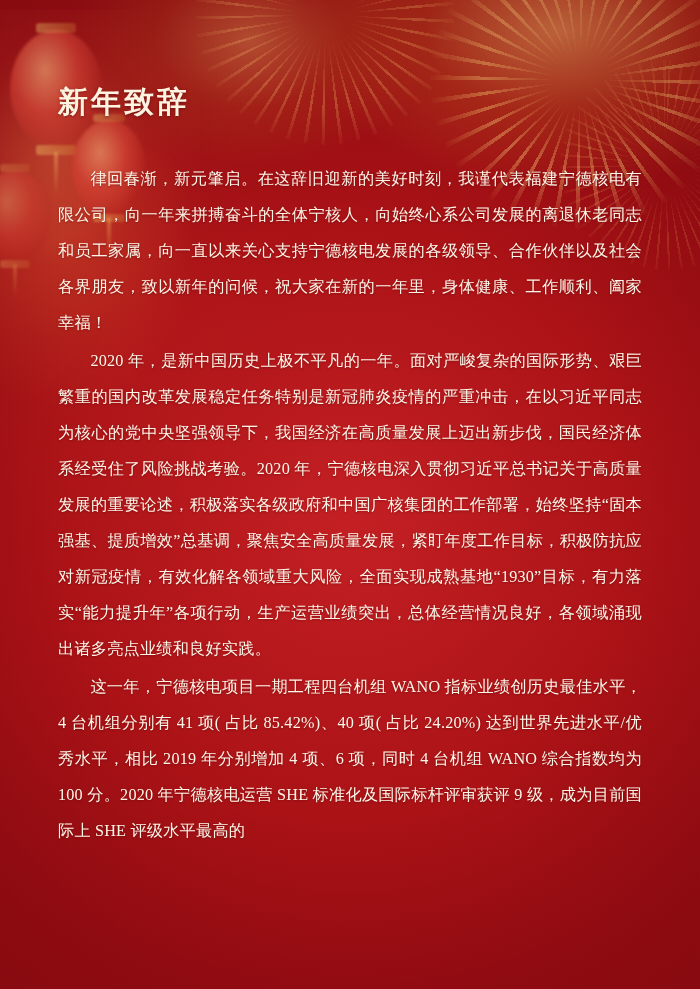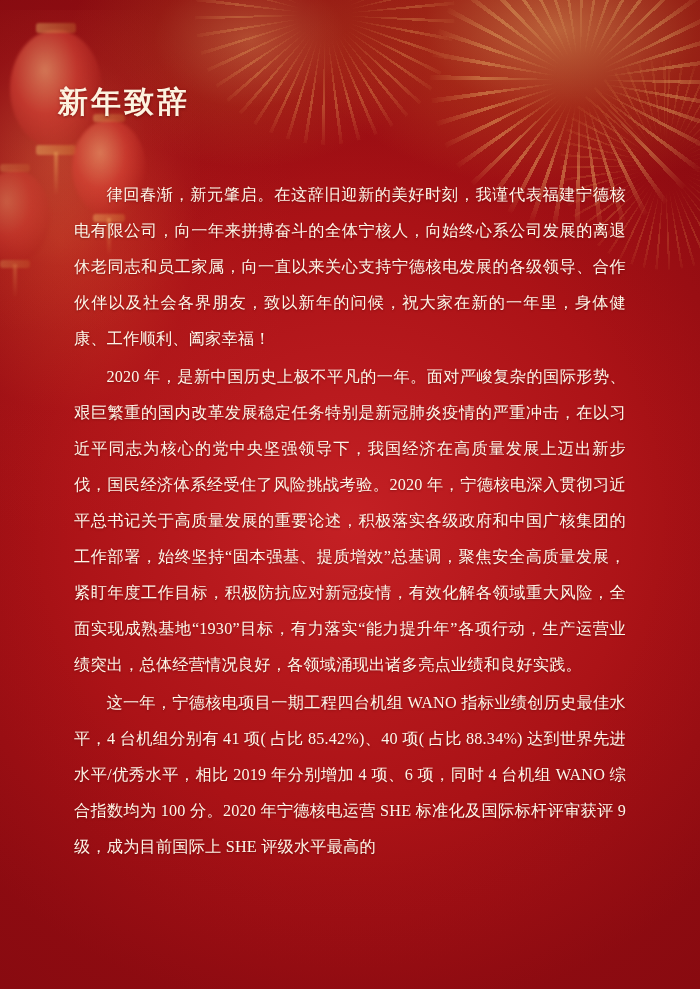--- a/index.html
+++ b/index.html
@@ -133,21 +133,21 @@
     text-align: left;
     font-family: "Liberation Serif", serif;
     font-size: 30px;
     font-weight: 700;
     letter-spacing: 3px;
     color: #fdf3e0;
     text-shadow: 0 1px 3px rgba(80,0,0,0.55);
   }
 
   .body-text {
-    margin: 16px;
+    margin: 0;
     padding-top: 38px;
   }
 
   .para {
     margin: 0 0 2px 0;
     font-size: 16.2px;
     line-height: 36px;
     color: #fdf6e8;
     text-align: justify;
     text-justify: inter-ideograph;
@@ -187,17 +187,17 @@
   </div>
 
   <div class="vignette"></div>
 
   <div class="content">
     <h1 class="doc-title">新年致辞</h1>
 
     <div class="body-text">
       <p class="para">律回春渐，新元肇启。在这辞旧迎新的美好时刻，我谨代表福建宁德核电有限公司，向一年来拼搏奋斗的全体宁核人，向始终心系公司发展的离退休老同志和员工家属，向一直以来关心支持宁德核电发展的各级领导、合作伙伴以及社会各界朋友，致以新年的问候，祝大家在新的一年里，身体健康、工作顺利、阖家幸福！</p>
       <p class="para">2020 年，是新中国历史上极不平凡的一年。面对严峻复杂的国际形势、艰巨繁重的国内改革发展稳定任务特别是新冠肺炎疫情的严重冲击，在以习近平同志为核心的党中央坚强领导下，我国经济在高质量发展上迈出新步伐，国民经济体系经受住了风险挑战考验。2020 年，宁德核电深入贯彻习近平总书记关于高质量发展的重要论述，积极落实各级政府和中国广核集团的工作部署，始终坚持“固本强基、提质增效”总基调，聚焦安全高质量发展，紧盯年度工作目标，积极防抗应对新冠疫情，有效化解各领域重大风险，全面实现成熟基地“1930”目标，有力落实“能力提升年”各项行动，生产运营业绩突出，总体经营情况良好，各领域涌现出诸多亮点业绩和良好实践。</p>
-      <p class="para">这一年，宁德核电项目一期工程四台机组 WANO 指标业绩创历史最佳水平，4 台机组分别有 41 项( 占比 85.42%)、40 项( 占比 88.34%) 达到世界先进水平/优秀水平，相比 2019 年分别增加 4 项、6 项，同时 4 台机组 WANO 综合指数均为 100 分。2020 年宁德核电运营 SHE 标准化及国际标杆评审获评 9 级，成为目前国际上 SHE 评级水平最高的</p>
+      <p class="para">这一年，宁德核电项目一期工程四台机组 WANO 指标业绩创历史最佳水平，4 台机组分别有 41 项( 占比 85.42%)、40 项( 占比 24.20%) 达到世界先进水平/优秀水平，相比 2019 年分别增加 4 项、6 项，同时 4 台机组 WANO 综合指数均为 100 分。2020 年宁德核电运营 SHE 标准化及国际标杆评审获评 9 级，成为目前国际上 SHE 评级水平最高的</p>
     </div>
   </div>
 
 </div>
 
 </body></html>

